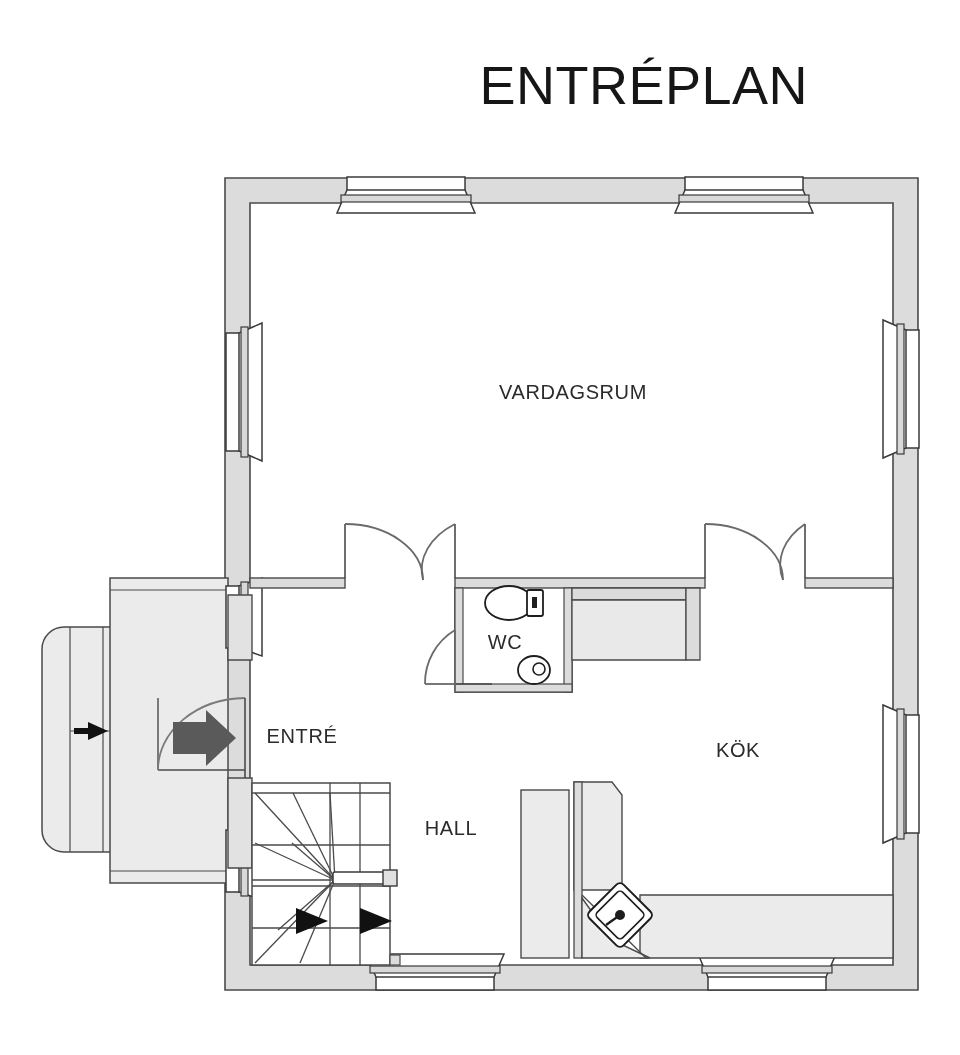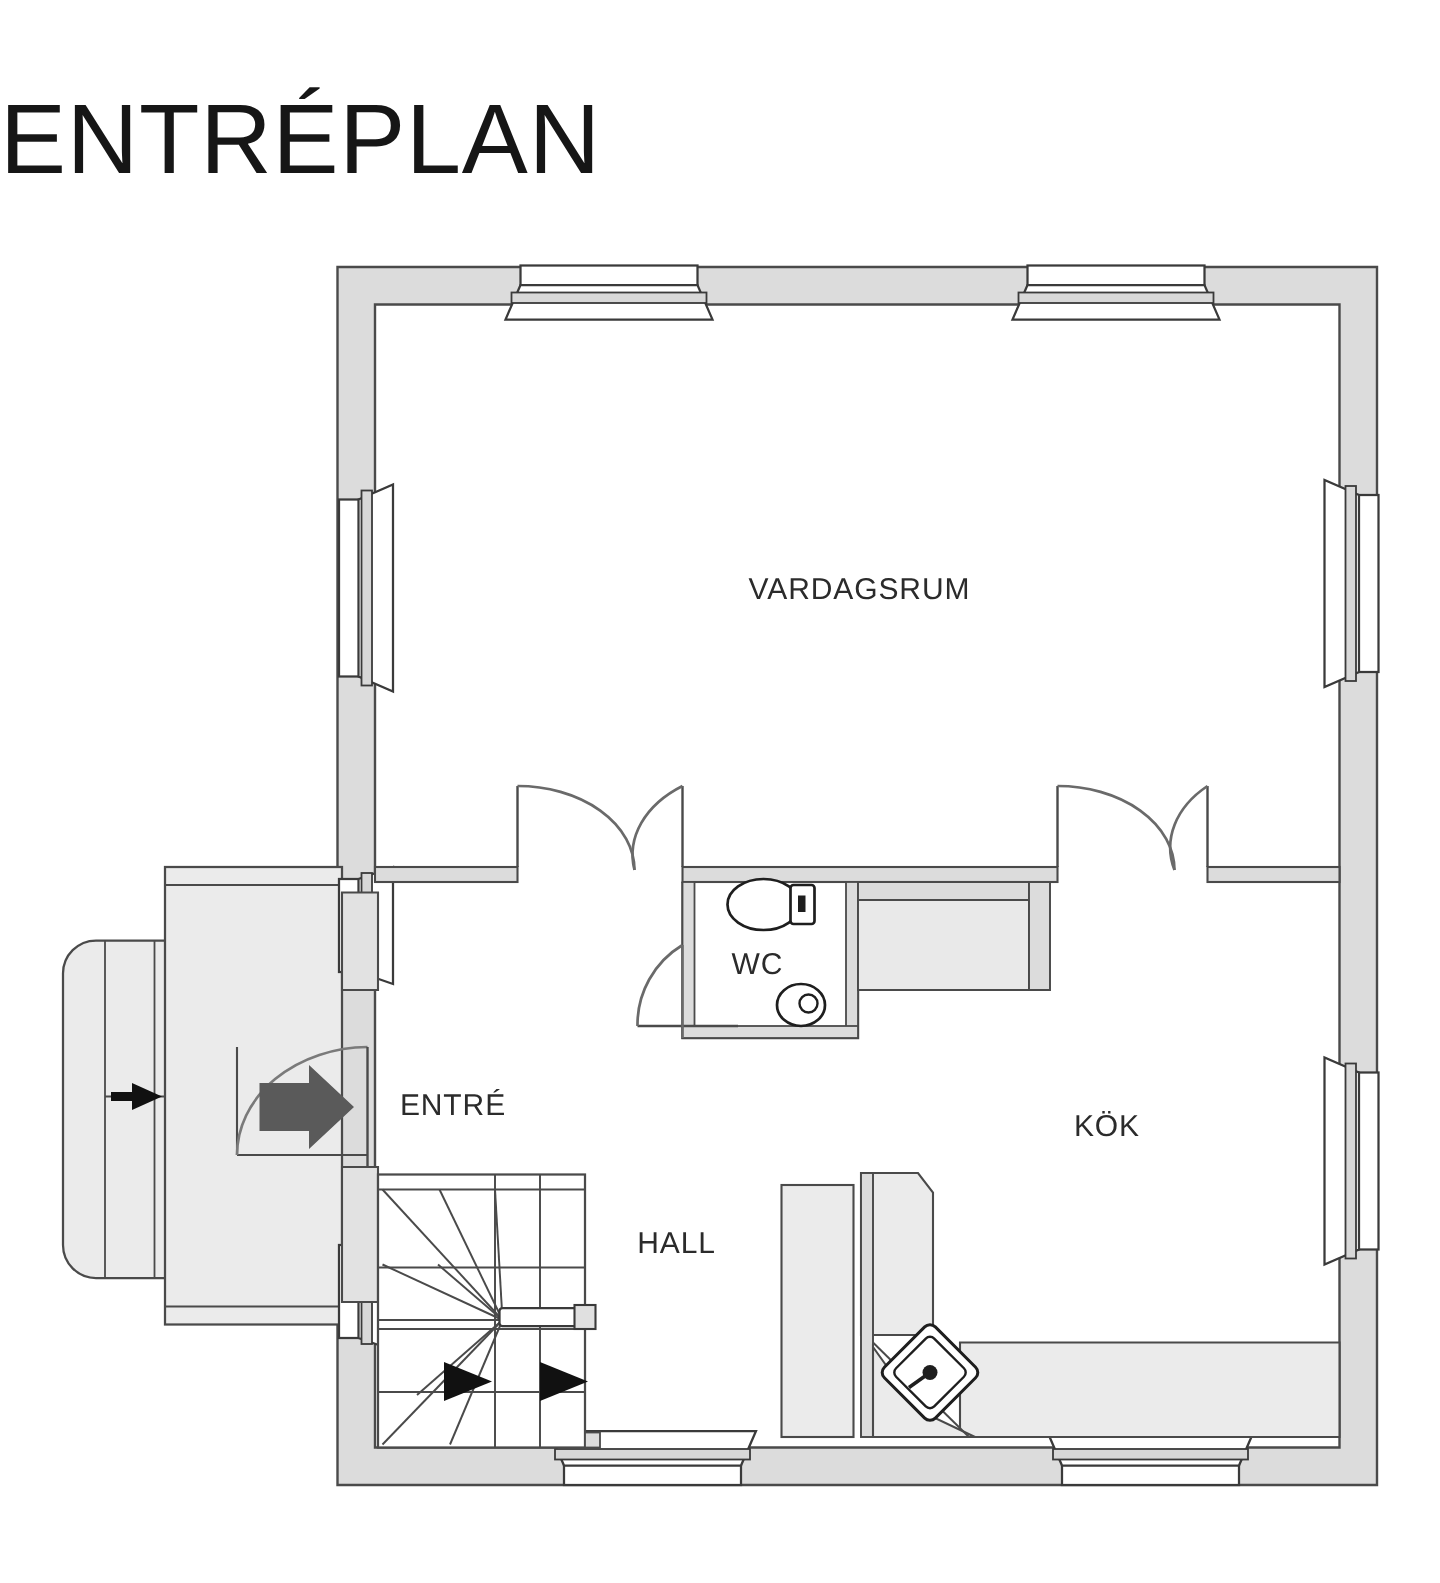--- a/index.html
+++ b/index.html
@@ -15,23 +15,23 @@
     position: relative;
     width: 960px;
     height: 1055px;
     background: #ffffff;
   }
   #plan-title {
     position: absolute;
     top: 54px;
     left: 0;
     width: 808px;
-    text-align: left;
+    text-align: right;
     font-family: "Liberation Sans", sans-serif;
-    font-size: 66px;
+    font-size: 54px;
     font-weight: 400;
     letter-spacing: 0.5px;
     color: #161616;
     white-space: nowrap;
   }
   #floorplan-svg {
     position: absolute;
     top: 0;
     left: 0;
   }

